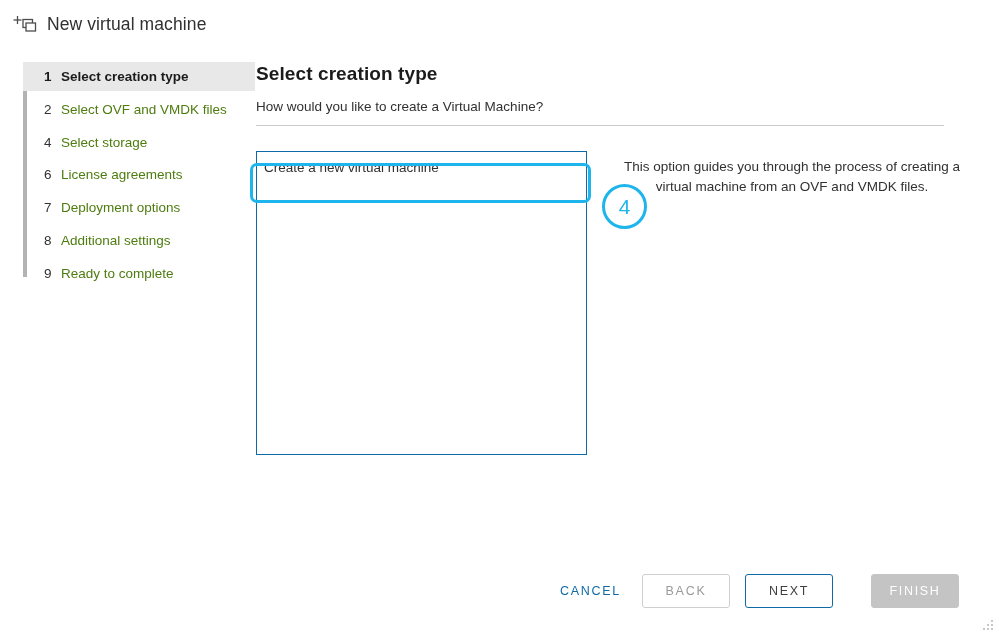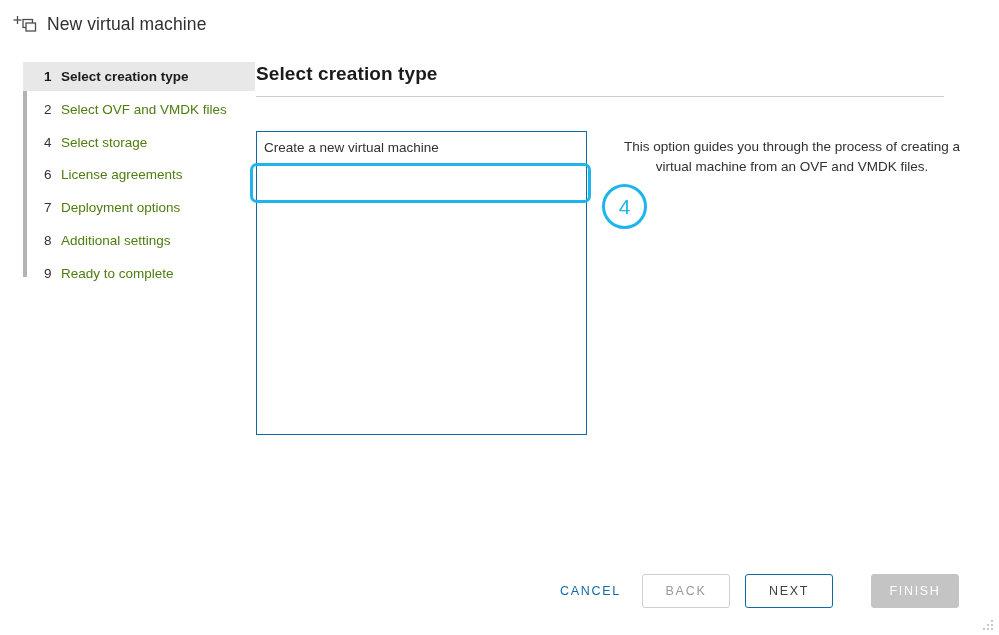--- a/index.html
+++ b/index.html
@@ -122,21 +122,21 @@
   .divider {
     margin-top: 10px;
     height: 1px;
     background: #cccccc;
     width: 688px;
   }
 
   
   .content-row {
     position: relative;
-    margin-top: 34px;
+    margin-top: 25px;
     display: flex;
   }
 
   .listbox {
     width: 331px;
     height: 304px;
     border: 1.6px solid #0f6aa8;
     background: #ffffff;
     overflow: hidden;
     flex: none;
@@ -304,20 +304,21 @@
       </li>
       <li class="sidebar-item">
         <span class="step-num">9</span>
         <span class="step-label">Ready to complete</span>
       </li>
     </ul>
 </nav>
 
 <section class="main">
   <h1 class="page-title">Select creation type</h1>
+  <p class="page-subtitle">How would you like to create a Virtual Machine?</p>
   <div class="divider"></div>
 
   <div class="content-row">
     <div class="listbox" id="creation-type-listbox">
         <div class="list-option">Create a new virtual machine</div>
       </div>
 
     <div class="description-pane">
       <p class="description-text">This option guides you through the process of creating a virtual machine from an OVF and VMDK files.</p>
     </div>

